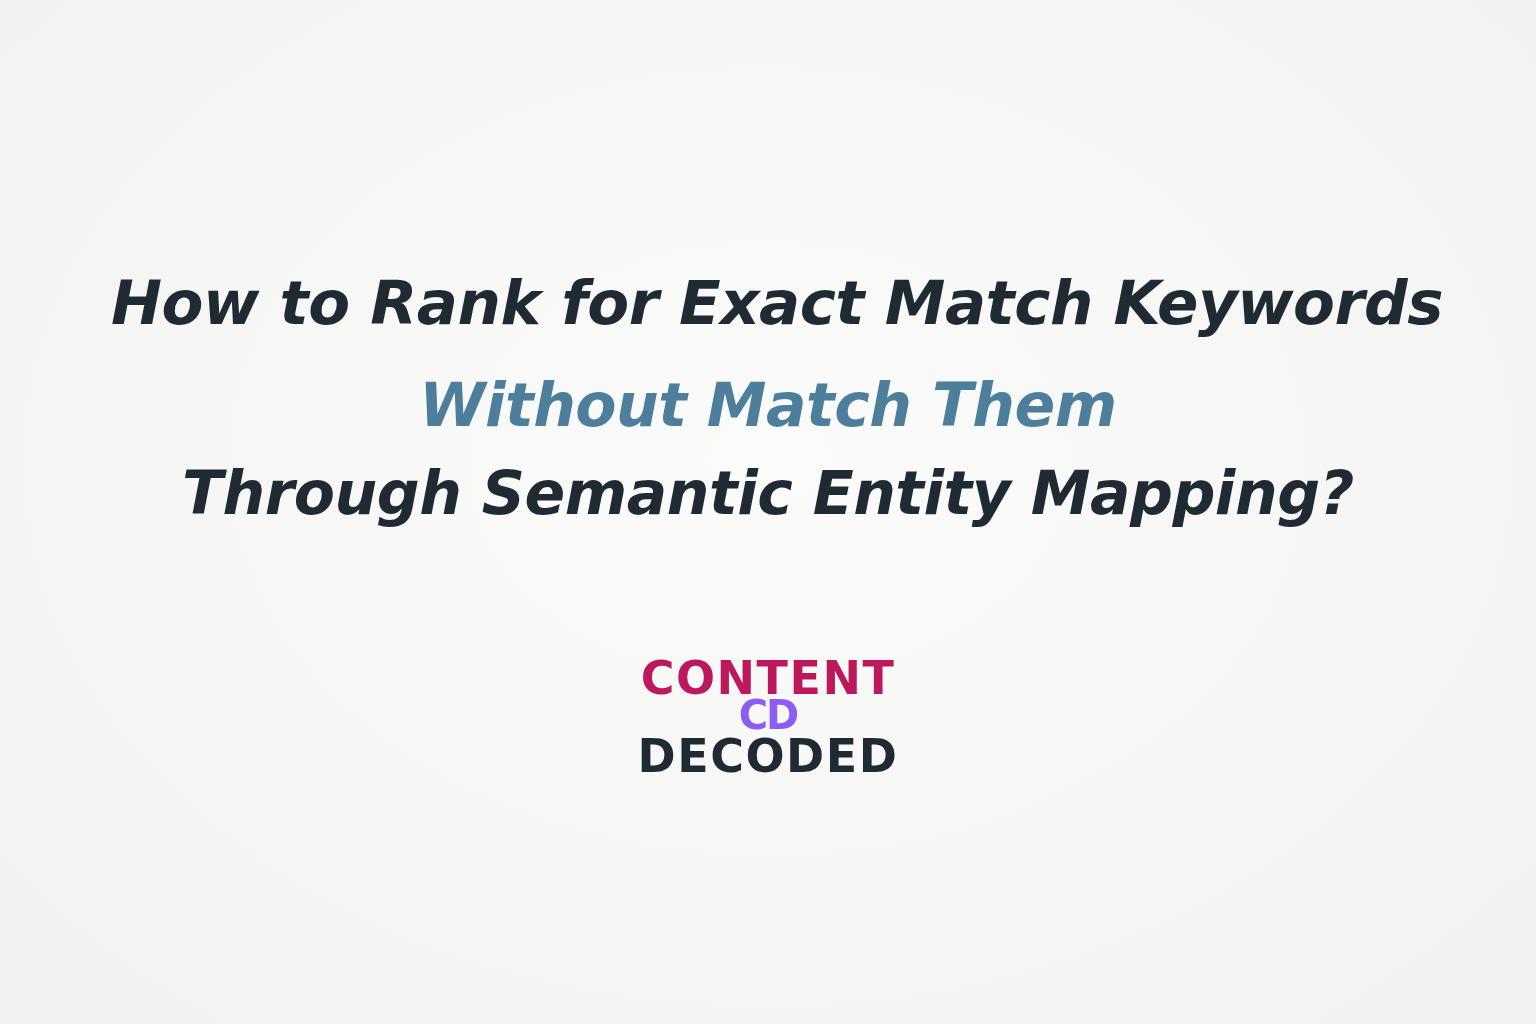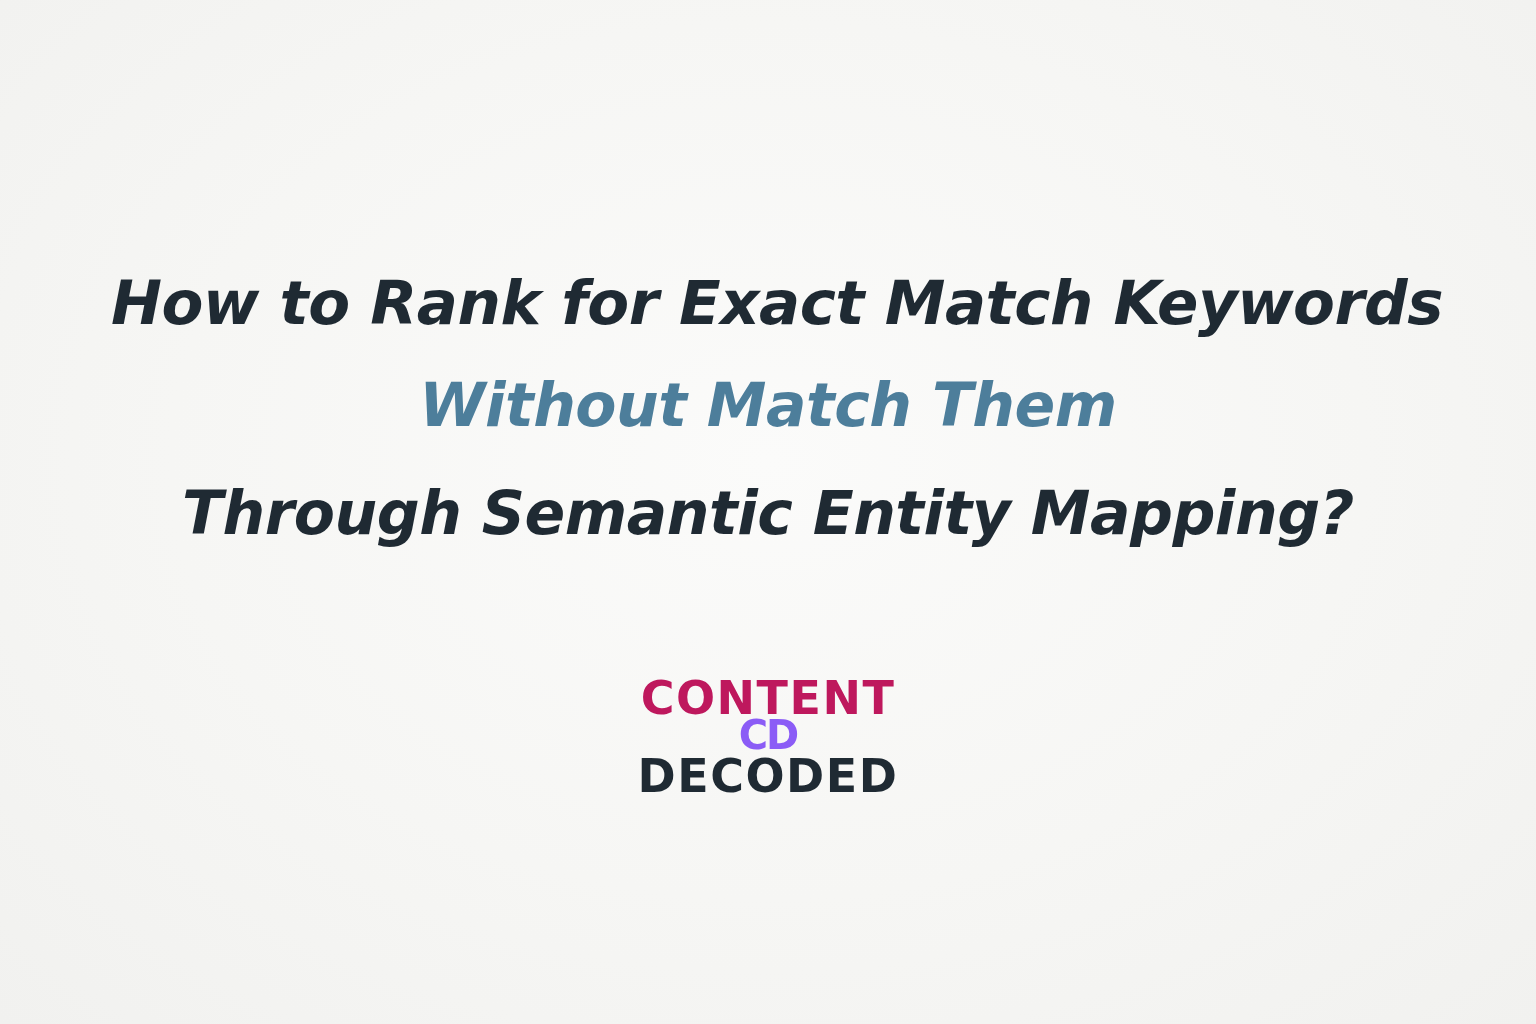--- a/index.html
+++ b/index.html
@@ -45,21 +45,21 @@
     line-height: 1.0;
     color: #1f2a33;
     white-space: nowrap;
   }
   .title-line.l1 { font-size: 61px; padding-left: 18px; }
   .title-line.l2 {
     color: #4d7e9b;
     margin-top: 42px;
   }
   .title-line.l3 {
-    margin-top: 48px;
+    margin-top: 28px;
   }
 
   
   .logo {
     margin-top: 132px;
     position: relative;
     width: 300px;
     height: 135px;
   }
   .logo-word {

